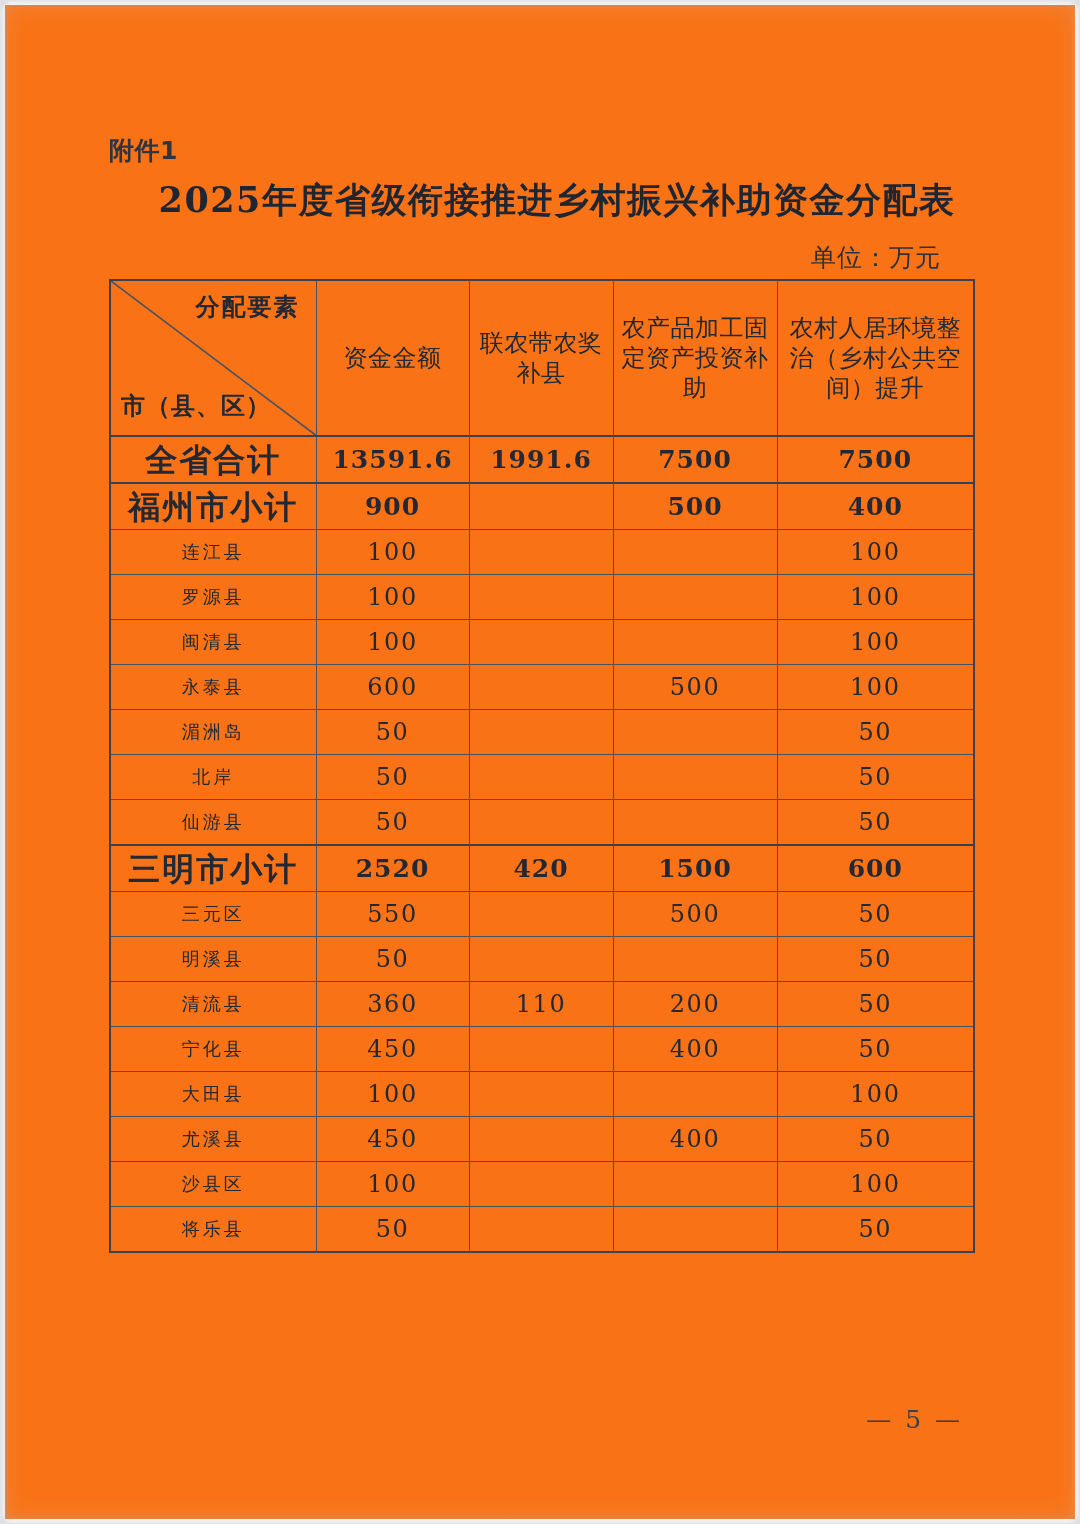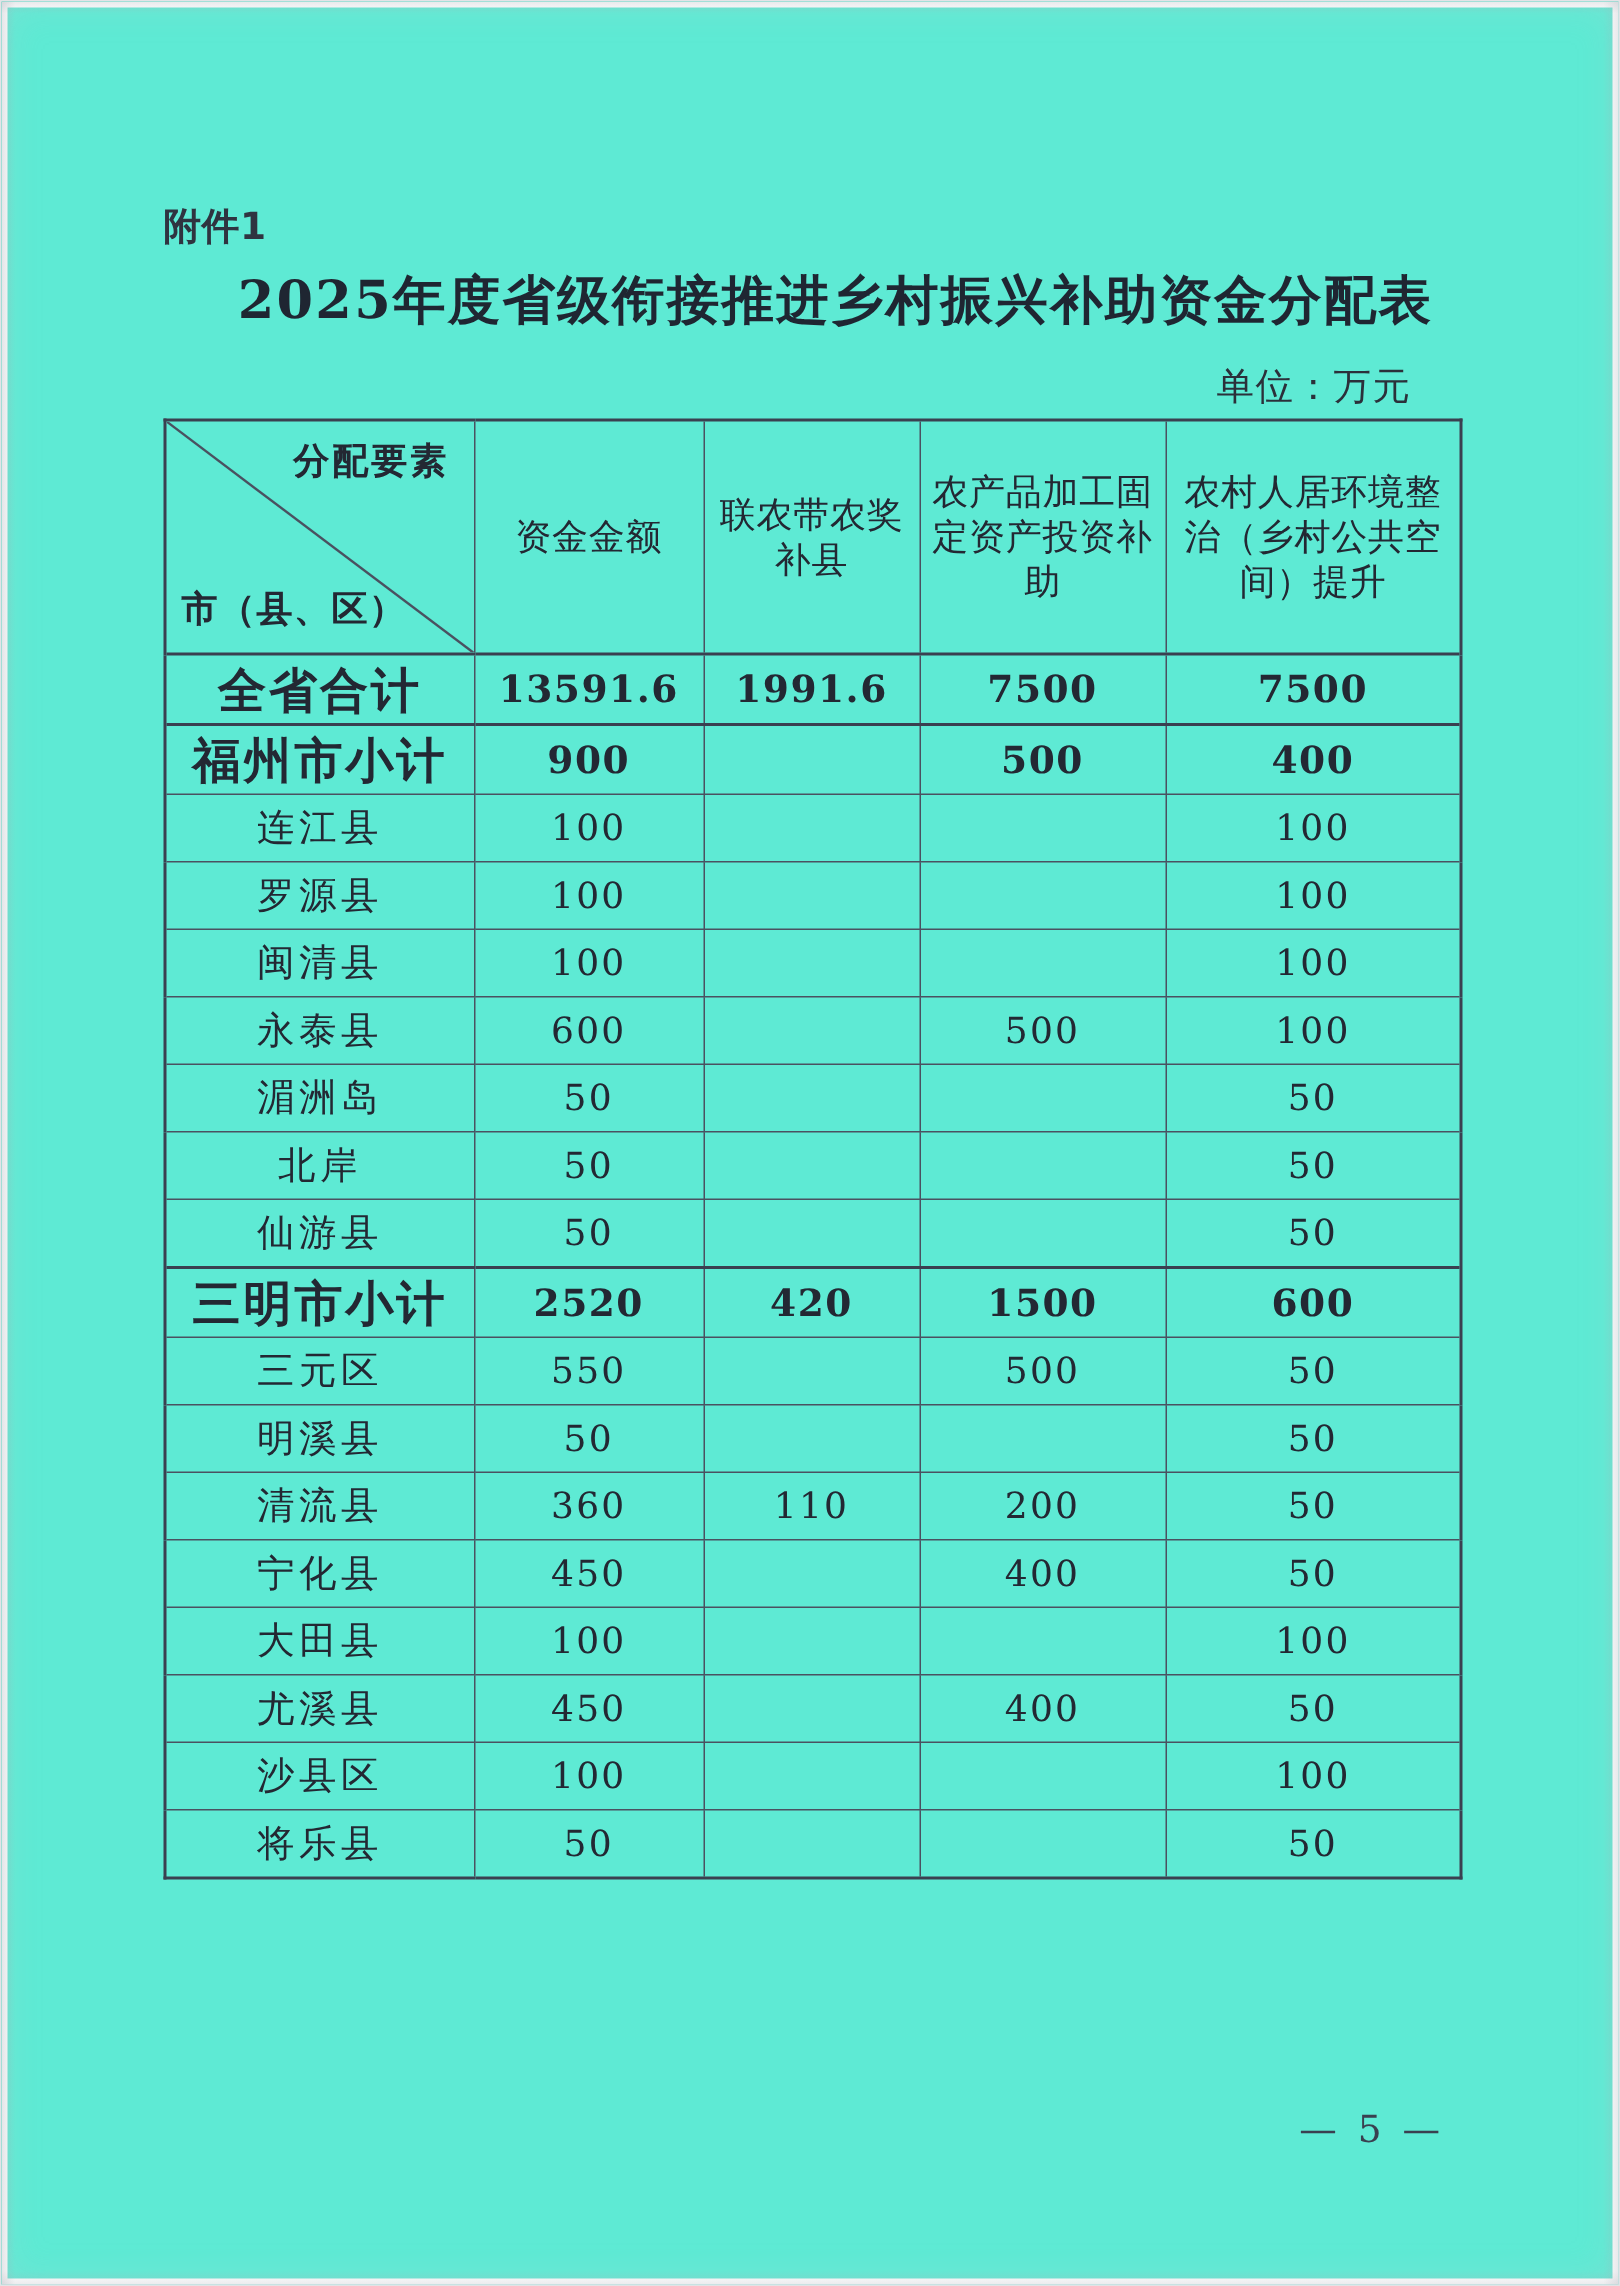--- a/index.html
+++ b/index.html
@@ -13,21 +13,21 @@
     height: 1524px;
     overflow: hidden;
     font-family: "DejaVu Serif", "Liberation Serif", serif;
   }
 
   
   #page {
     position: relative;
     width: 1080px;
     height: 1524px;
-    background: #5eead4;
+    background: #f97316;
     box-sizing: border-box;
     border: 1px solid #e3e3e6;
     box-shadow: inset 0 0 0 4px #ffffff, inset 0 0 26px rgba(200,200,208,.28);
   }
   #page::before {
     
     content: "";
     position: absolute;
     left: 0; top: 0; right: 0; bottom: 0;
     pointer-events: none;
@@ -152,21 +152,21 @@
   }
   th.colhead {
     font-weight: 700;
     font-size: 24px;
     letter-spacing: 1px;
     padding: 0 6px;
   }
 
   
   tr.data-row td { height: 44px; }
-  tr.data-row td.region { font-size: 25px; letter-spacing: 3px; }
+  tr.data-row td.region { font-size: 18px; letter-spacing: 3px; }
   tr.data-row td.num    { font-size: 24px; letter-spacing: 1.5px; font-family: "DejaVu Serif","Liberation Serif",serif; }
 
   
   tr.bold-row td { font-weight: 700; height: 45px; }
   tr.bold-row td.region { font-size: 32px; letter-spacing: 2px; }
   tr.bold-row td.num { font-size: 25px; letter-spacing: 1px; }
 
   
   tr.sep-top > td { border-top-width: 2px; border-top-color: #3a4050; }
   table.alloc tr.head-row > th { border-top-width: 2px; border-top-color: #3a4050; }

